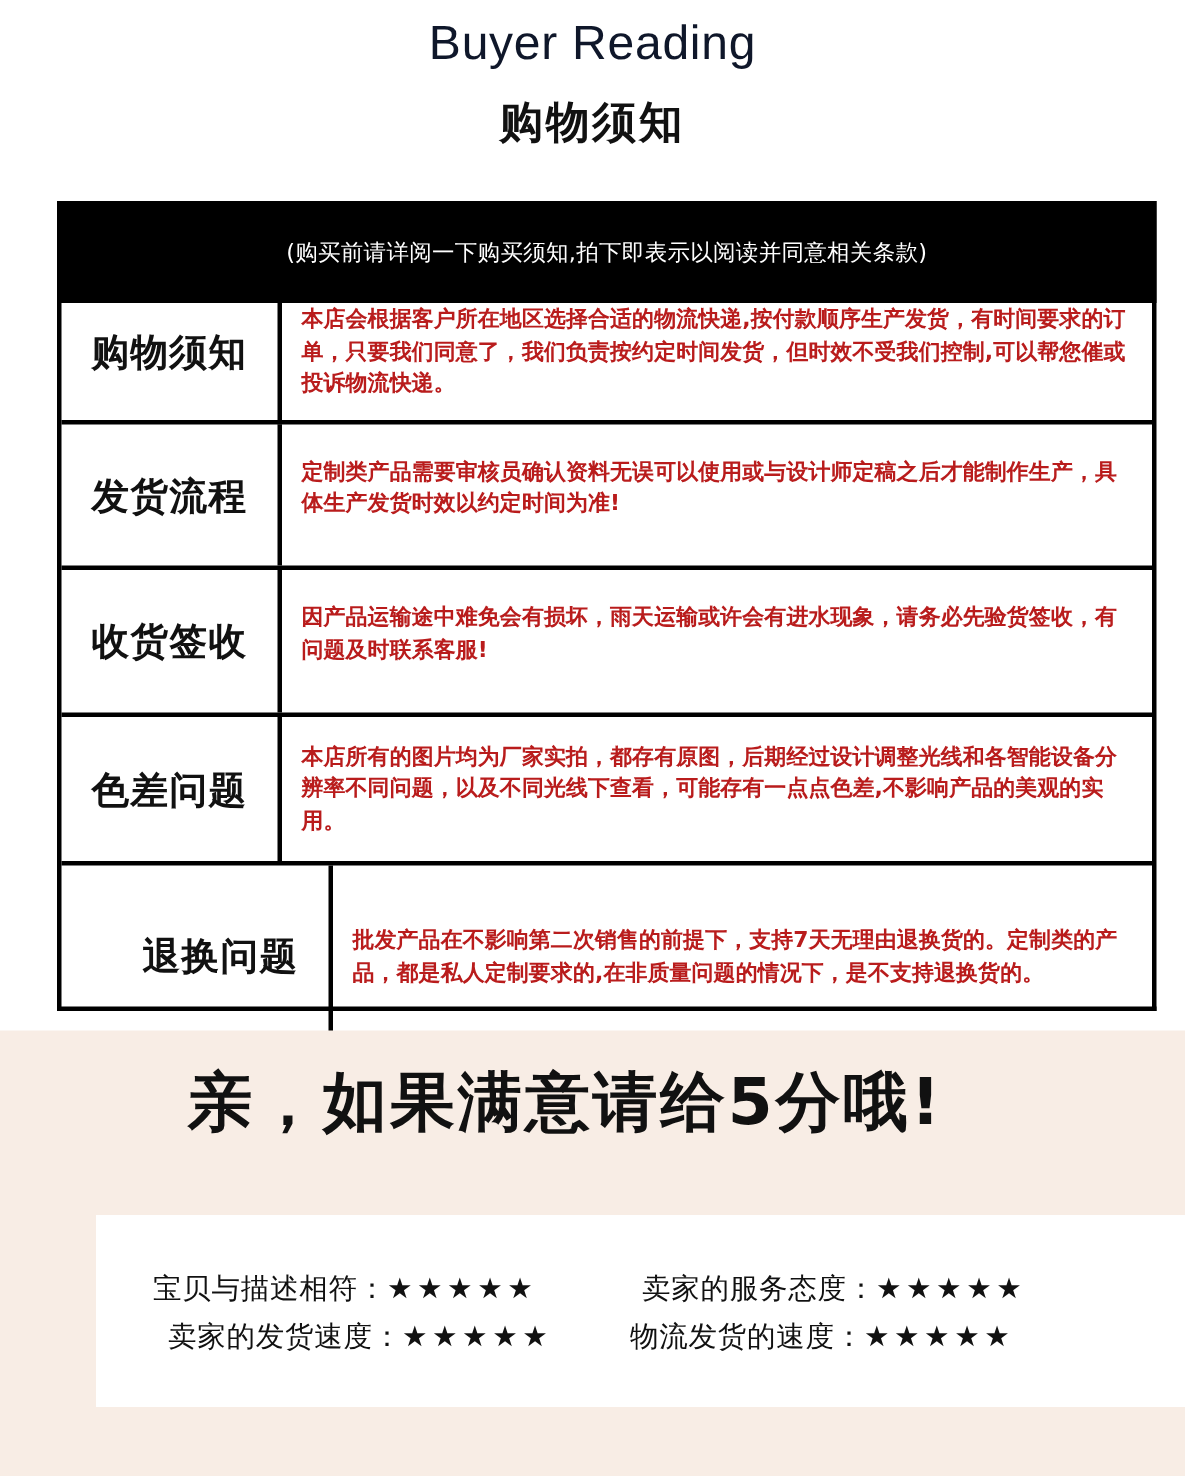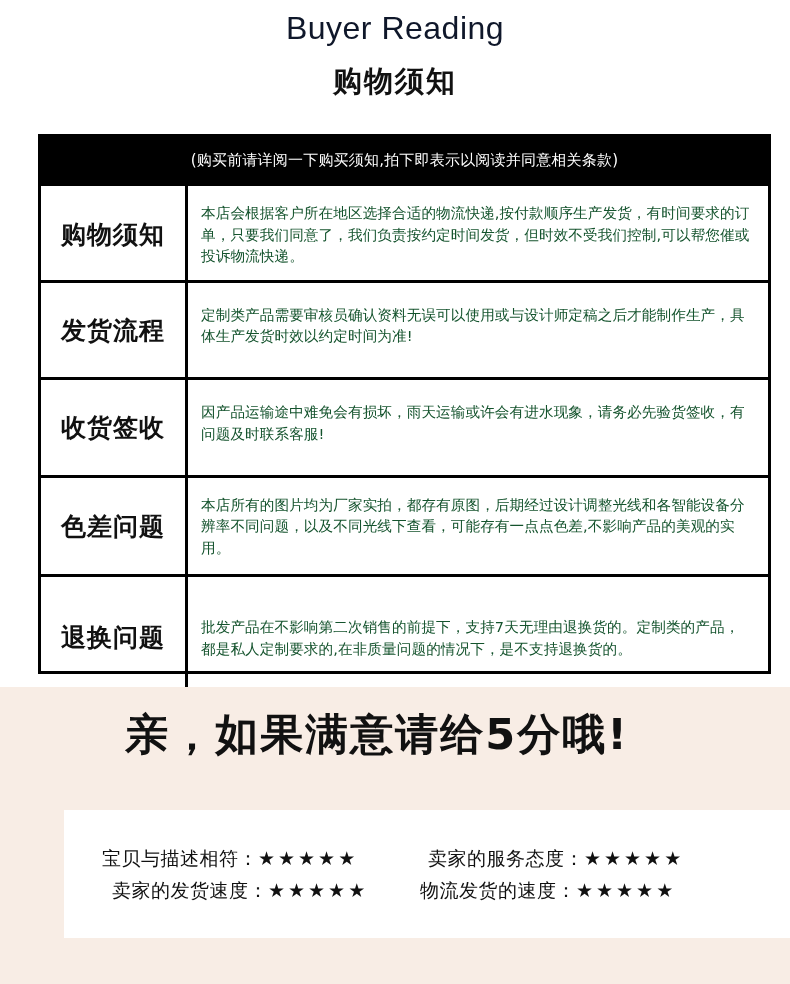--- a/index.html
+++ b/index.html
@@ -14,36 +14,36 @@
     .title-cn {
       position: absolute; left: 0; top: 62px; width: 790px; text-align: center;
       font-size: 29px; font-weight: 700; letter-spacing: 2px; color: #111;
     }
 
     .table {
       position: absolute; left: 38px; top: 134px; width: 733px; height: 540px;
       border: 3px solid #000; border-top: none; background: #fff;
     }
     .table-header {
-      position: absolute; left: -3px; top: 0; width: 733px; height: 52px;
+      position: absolute; left: -3px; top: 0; width: 733px; height: 68px;
       background: #000; color: #fff; display: flex; align-items: center; justify-content: center;
       font-size: 15px; letter-spacing: 0.2px;
     }
     .row {
       position: absolute; left: 0; width: 727px;
       border-top: 3px solid #000; display: flex;
     }
     .row .label {
       width: 147px; flex: 0 0 147px; border-right: 3px solid #000;
       display: flex; align-items: center; justify-content: center;
       font-size: 25px; font-weight: 700; letter-spacing: 1px; color: #111;
     }
     .row .content {
       flex: 1; padding: 0 14px 0 13px; display: flex; align-items: center;
-      font-size: 14.6px; line-height: 21.5px; color: #14532d; letter-spacing: 0.1px;
+      font-size: 14.6px; line-height: 21.5px; color: #b91c1c; letter-spacing: 0.1px; font-weight: bold;
     }
 
     .beige {
       position: absolute; left: 0; top: 687px; width: 790px; height: 297px; background: #f8ede5;
     }
     .slogan {
       position: absolute; left: 0; top: 706px; width: 754px; text-align: center;
       font-size: 43px; font-weight: 700; letter-spacing: 2px; color: #111;
     }
     .card {
@@ -80,21 +80,21 @@
     <div class="content" style="padding-bottom:10px;border-radius:17px;">
         <span>因产品运输途中难免会有损坏，雨天运输或许会有进水现象，请务必先验货签收，有问题及时联系客服!</span>
       </div>
   </div>
   <div class="row" style="top:341px;height:99px;">
     <div class="label">色差问题</div>
     <div class="content">
         <span>本店所有的图片均为厂家实拍，都存有原图，后期经过设计调整光线和各智能设备分辨率不同问题，以及不同光线下查看，可能存有一点点色差,不影响产品的美观的实用。</span>
       </div>
   </div>
-  <div class="row" style="top:440px;height:124px;">
+  <div class="row" style="top:440px;height:124px;padding-left:34px;">
     <div class="label">退换问题</div>
     <div class="content">
         <span>批发产品在不影响第二次销售的前提下，支持7天无理由退换货的。定制类的产品，都是私人定制要求的,在非质量问题的情况下，是不支持退换货的。</span>
       </div>
   </div>
 </div>
 
 <div class="beige"></div>
 <div class="slogan">亲，如果满意请给5分哦!</div>
 

